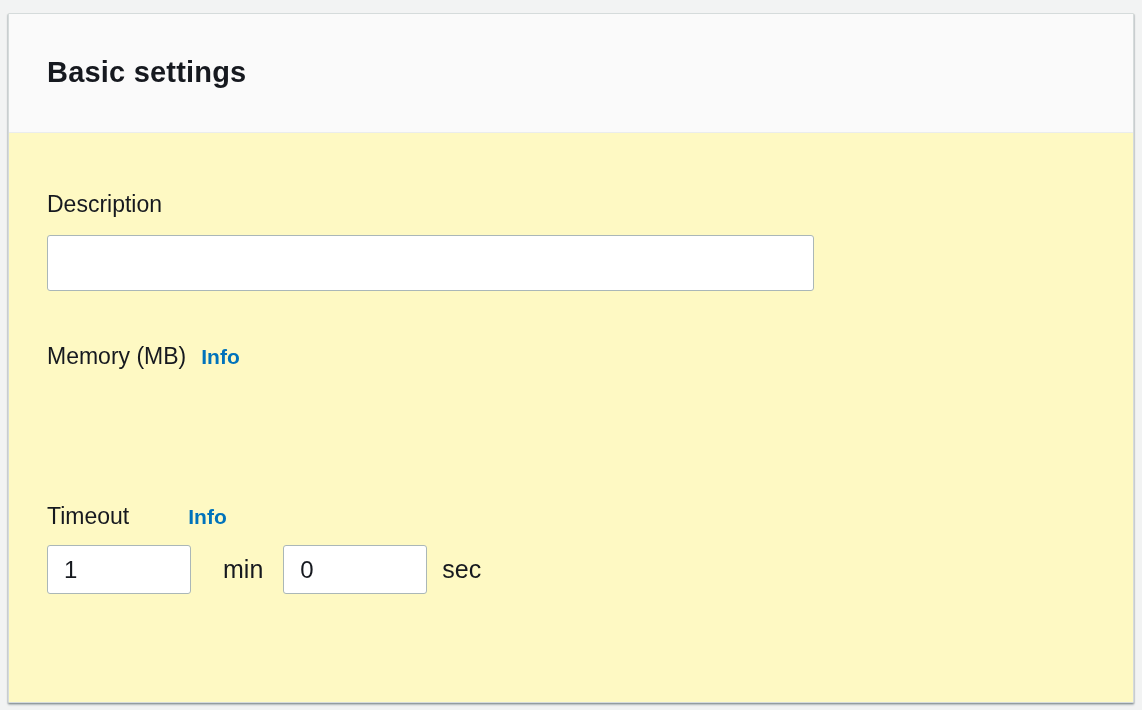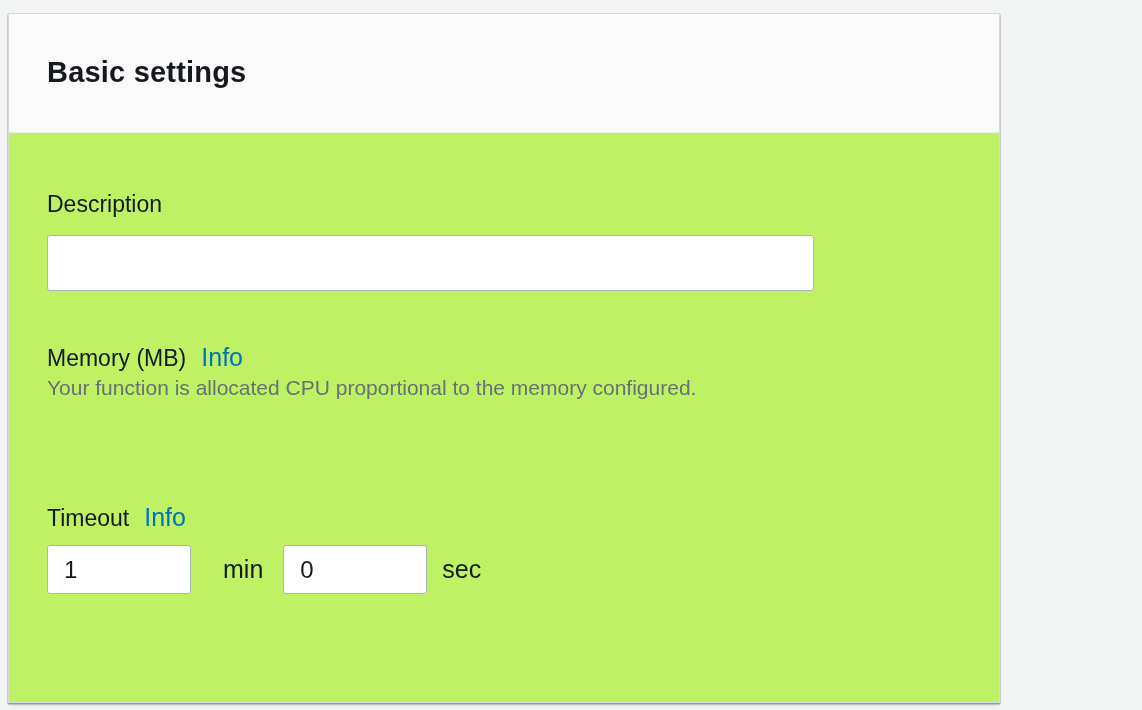--- a/index.html
+++ b/index.html
@@ -5,22 +5,22 @@
   * { margin: 0; padding: 0; box-sizing: border-box; }
   html, body {
     width: 1142px; height: 710px;
     background: #f2f3f3;
     font-family: "Liberation Sans", "DejaVu Sans", sans-serif;
     overflow: hidden;
   }
   .card {
     position: absolute;
     left: 8px; top: 13px;
-    width: 992px; height: 690px;
-    background: #bef264;
+    width: 1126px; height: 690px;
+    background: #fef9c3;
     border: 1px solid #d5dbdb;
     border-radius: 1px;
     box-shadow: 0 2px 2px rgba(0,28,36,.25), 1px 1px 1px rgba(0,28,36,.12), -1px 1px 1px rgba(0,28,36,.12);
   }
   .card-header {
     position: absolute;
     left: 0; top: 0; right: 0;
     height: 119px;
     background: #fafafa;
     border-bottom: 1px solid #eaeded;
@@ -46,22 +46,22 @@
     left: 38px;
     display: flex;
     align-items: baseline;
   }
   .label-text {
     font-size: 23px;
     font-weight: 400;
     color: #16191f;
   }
   .info-link {
-    font-size: 25px;
-    font-weight: 400;
+    font-size: 21px;
+    font-weight: 700;
     color: #0073bb;
     margin-left: 15px;
     text-decoration: none;
     cursor: pointer;
   }
   .helper-text {
     position: absolute;
     left: 38px; top: 362px;
     font-size: 21px;
     color: #697077;
@@ -145,24 +145,23 @@
     <h2 class="card-title">Basic settings</h2>
   </div>
 
   <label class="field-label" style="top:177px;">Description</label>
   <input type="text" class="text-input description-input" value="" style="">
 
   <div class="label-row" style="top:329px;text-align:center;">
     <span class="label-text">Memory (MB)</span>
     <a class="info-link">Info</a>
   </div>
-  <div class="helper-text">Your function is allocated CPU proportional to the memory configured.</div>
 
 
-  <div class="label-row" style="top:489px;">
+  <div class="label-row" style="top:489px;gap:44px;">
     <span class="label-text">Timeout</span>
     <a class="info-link">Info</a>
   </div>
 
   <div class="timeout-row">
     <input type="text" class="text-input timeout-input" value="1" style="">
     <span class="unit-label min">min</span>
     <input type="text" class="text-input timeout-input" value="0" style="">
     <span class="unit-label">sec</span>
   </div>

